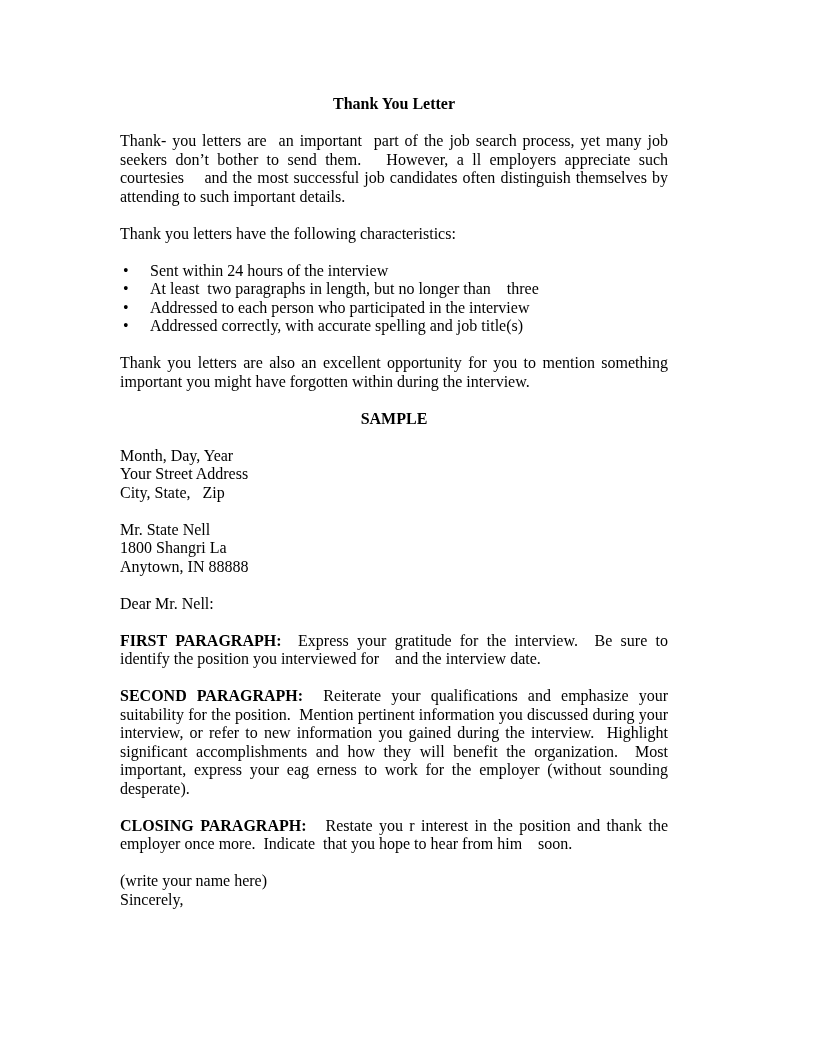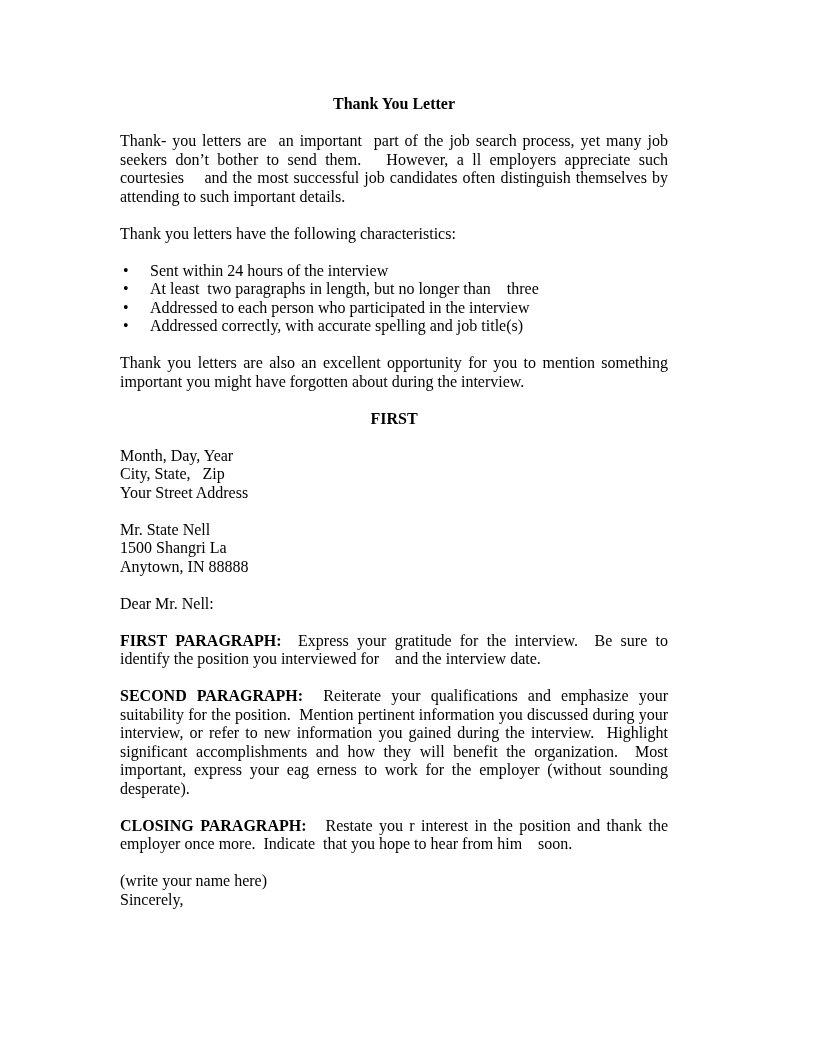--- a/index.html
+++ b/index.html
@@ -54,33 +54,33 @@
 
   <p class="plain block">Thank you letters have the following characteristics:</p>
 
   <ul class="char-list block">
     <li>Sent within 24 hours of the interview</li>
     <li>At least  two paragraphs in length, but no longer than    three</li>
     <li>Addressed to each person who participated in the interview</li>
     <li>Addressed correctly, with accurate spelling and job title(s)</li>
   </ul>
 
-  <p class="just block">Thank you letters are also an excellent opportunity for you to mention something important you might have forgotten about during the interview.</p>
+  <p class="just block">Thank you letters are also an excellent opportunity for you to mention something important you might have forgotten within during the interview.</p>
 
-  <h2 class="sample-heading block">FIRST</h2>
+  <h2 class="sample-heading block">SAMPLE</h2>
 
   <div class="block">
     <div class="plain">Month, Day, Year</div>
+    <div class="plain">Your Street Address</div>
     <div class="plain">City, State,   Zip</div>
-    <div class="plain">Your Street Address</div>
   </div>
 
   <div class="block">
     <div class="plain">Mr. State Nell</div>
-    <div class="plain">1500 Shangri La</div>
+    <div class="plain">1800 Shangri La</div>
     <div class="plain">Anytown, IN 88888</div>
   </div>
 
   <p class="plain block">Dear Mr. Nell:</p>
 
   <p class="just block"><span class="para-label">FIRST PARAGRAPH:</span><span>  Express your gratitude for the interview.  Be sure to identify the position you interviewed for    and the interview date.</span></p>
 
   <p class="just block"><span class="para-label">SECOND PARAGRAPH:</span><span>  Reiterate your qualifications and emphasize your suitability for the position.  Mention pertinent information you discussed during your interview, or refer to new information you gained during the interview.  Highlight significant accomplishments and how they will benefit the organization.  Most important, express your eag erness to work for the employer (without sounding desperate).</span></p>
 
   <p class="just block"><span class="para-label">CLOSING PARAGRAPH:</span><span>   Restate you r interest in the position and thank the employer once more.  Indicate  that you hope to hear from him    soon.</span></p>

